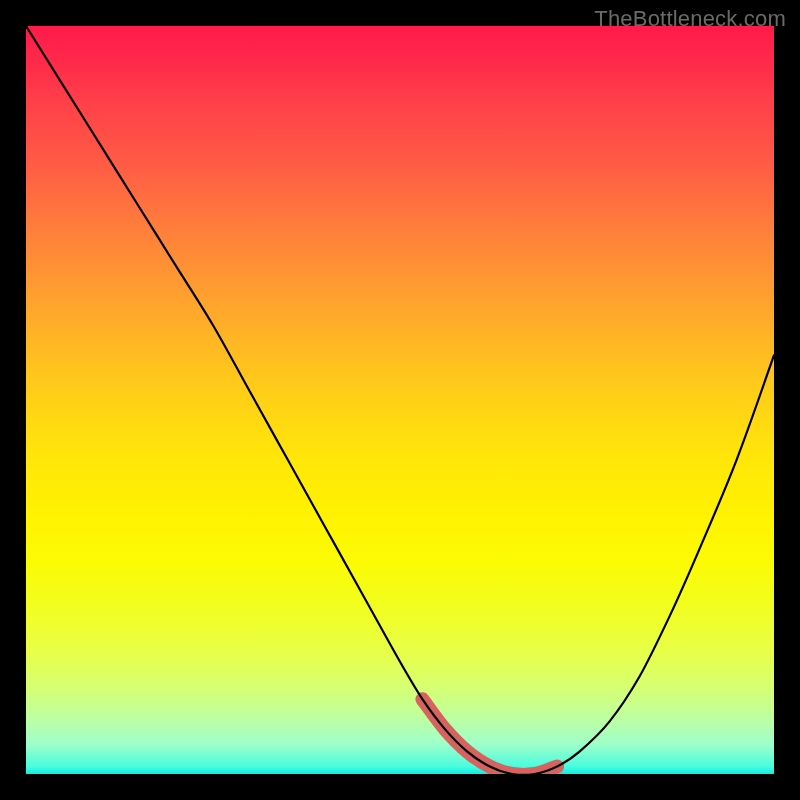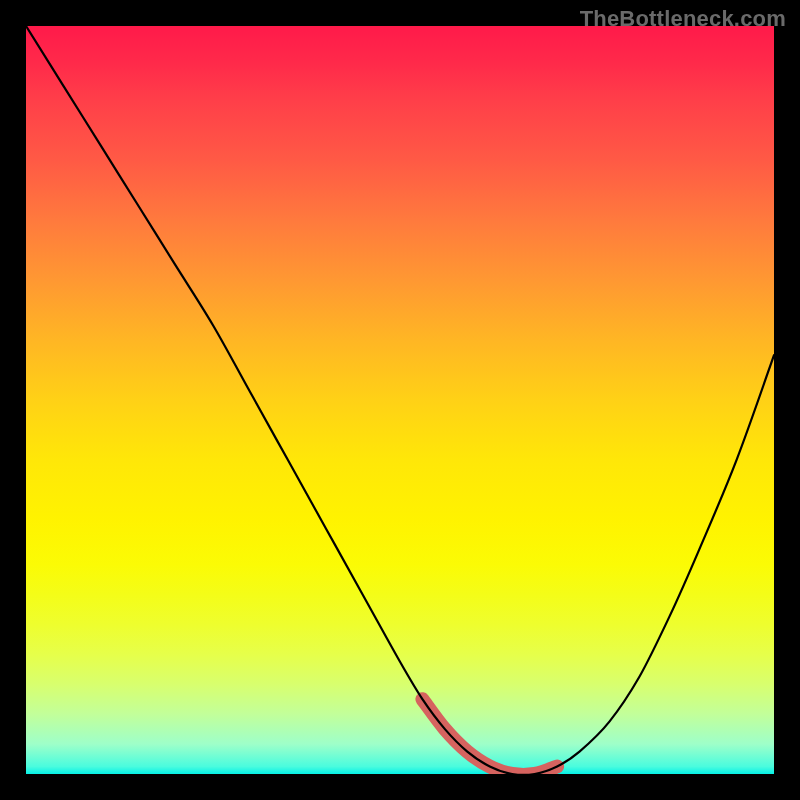--- a/index.html
+++ b/index.html
@@ -10,21 +10,21 @@
     background: #000;
     position: relative;
     font-family: Arial, Helvetica, sans-serif;
   }
   .watermark {
     position: absolute;
     top: 6px;
     right: 14px;
     color: #6a6a6a;
     font-size: 22px;
-    font-weight: 700;
+    font-weight: 400;
     letter-spacing: 0.2px;
     z-index: 10;
   }
   .plot-area {
     position: absolute;
     left: 26px;
     top: 26px;
     width: 748px;
     height: 748px;
     overflow: hidden;

